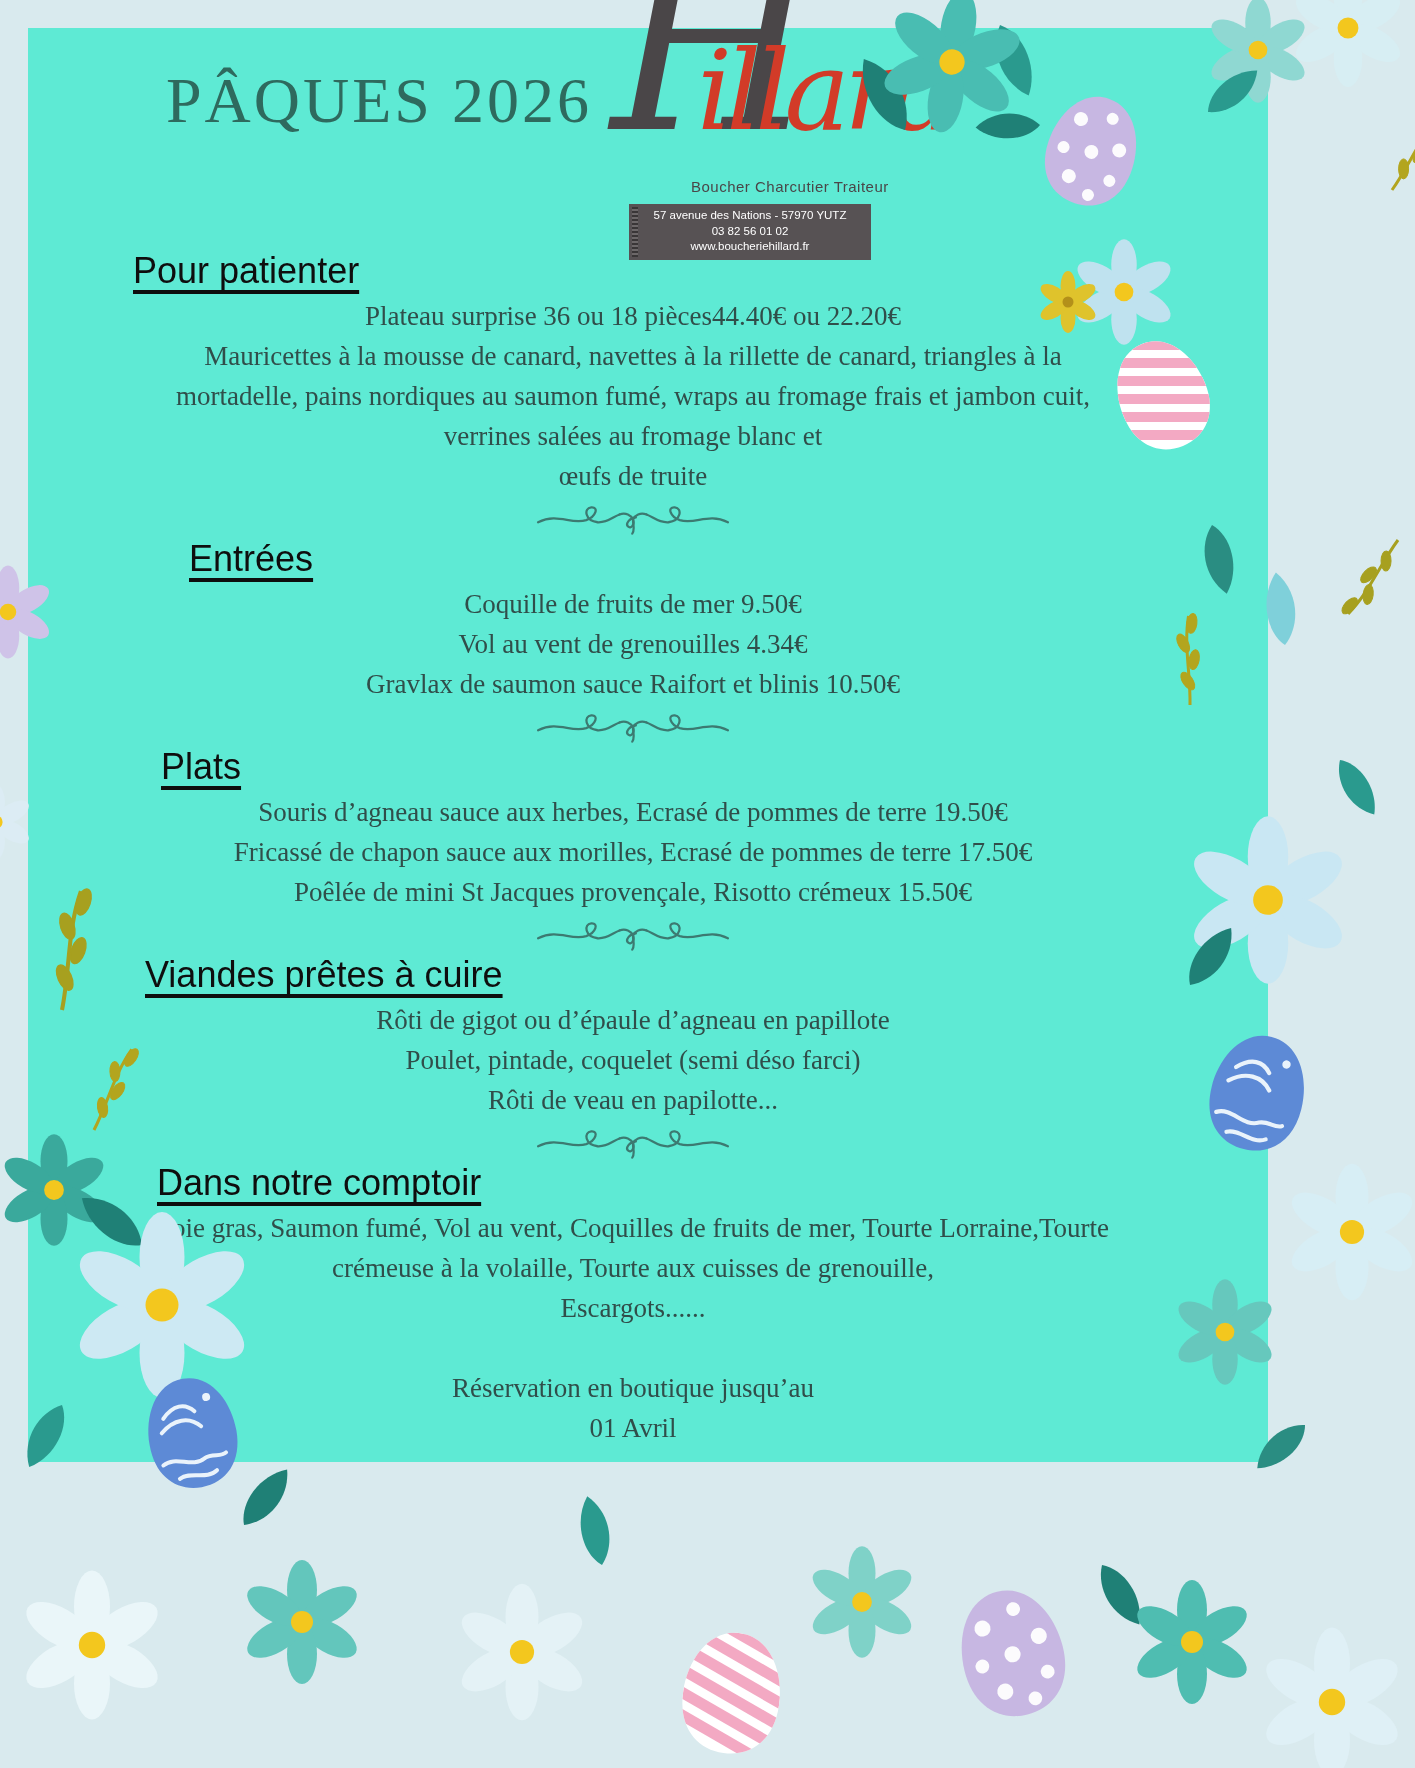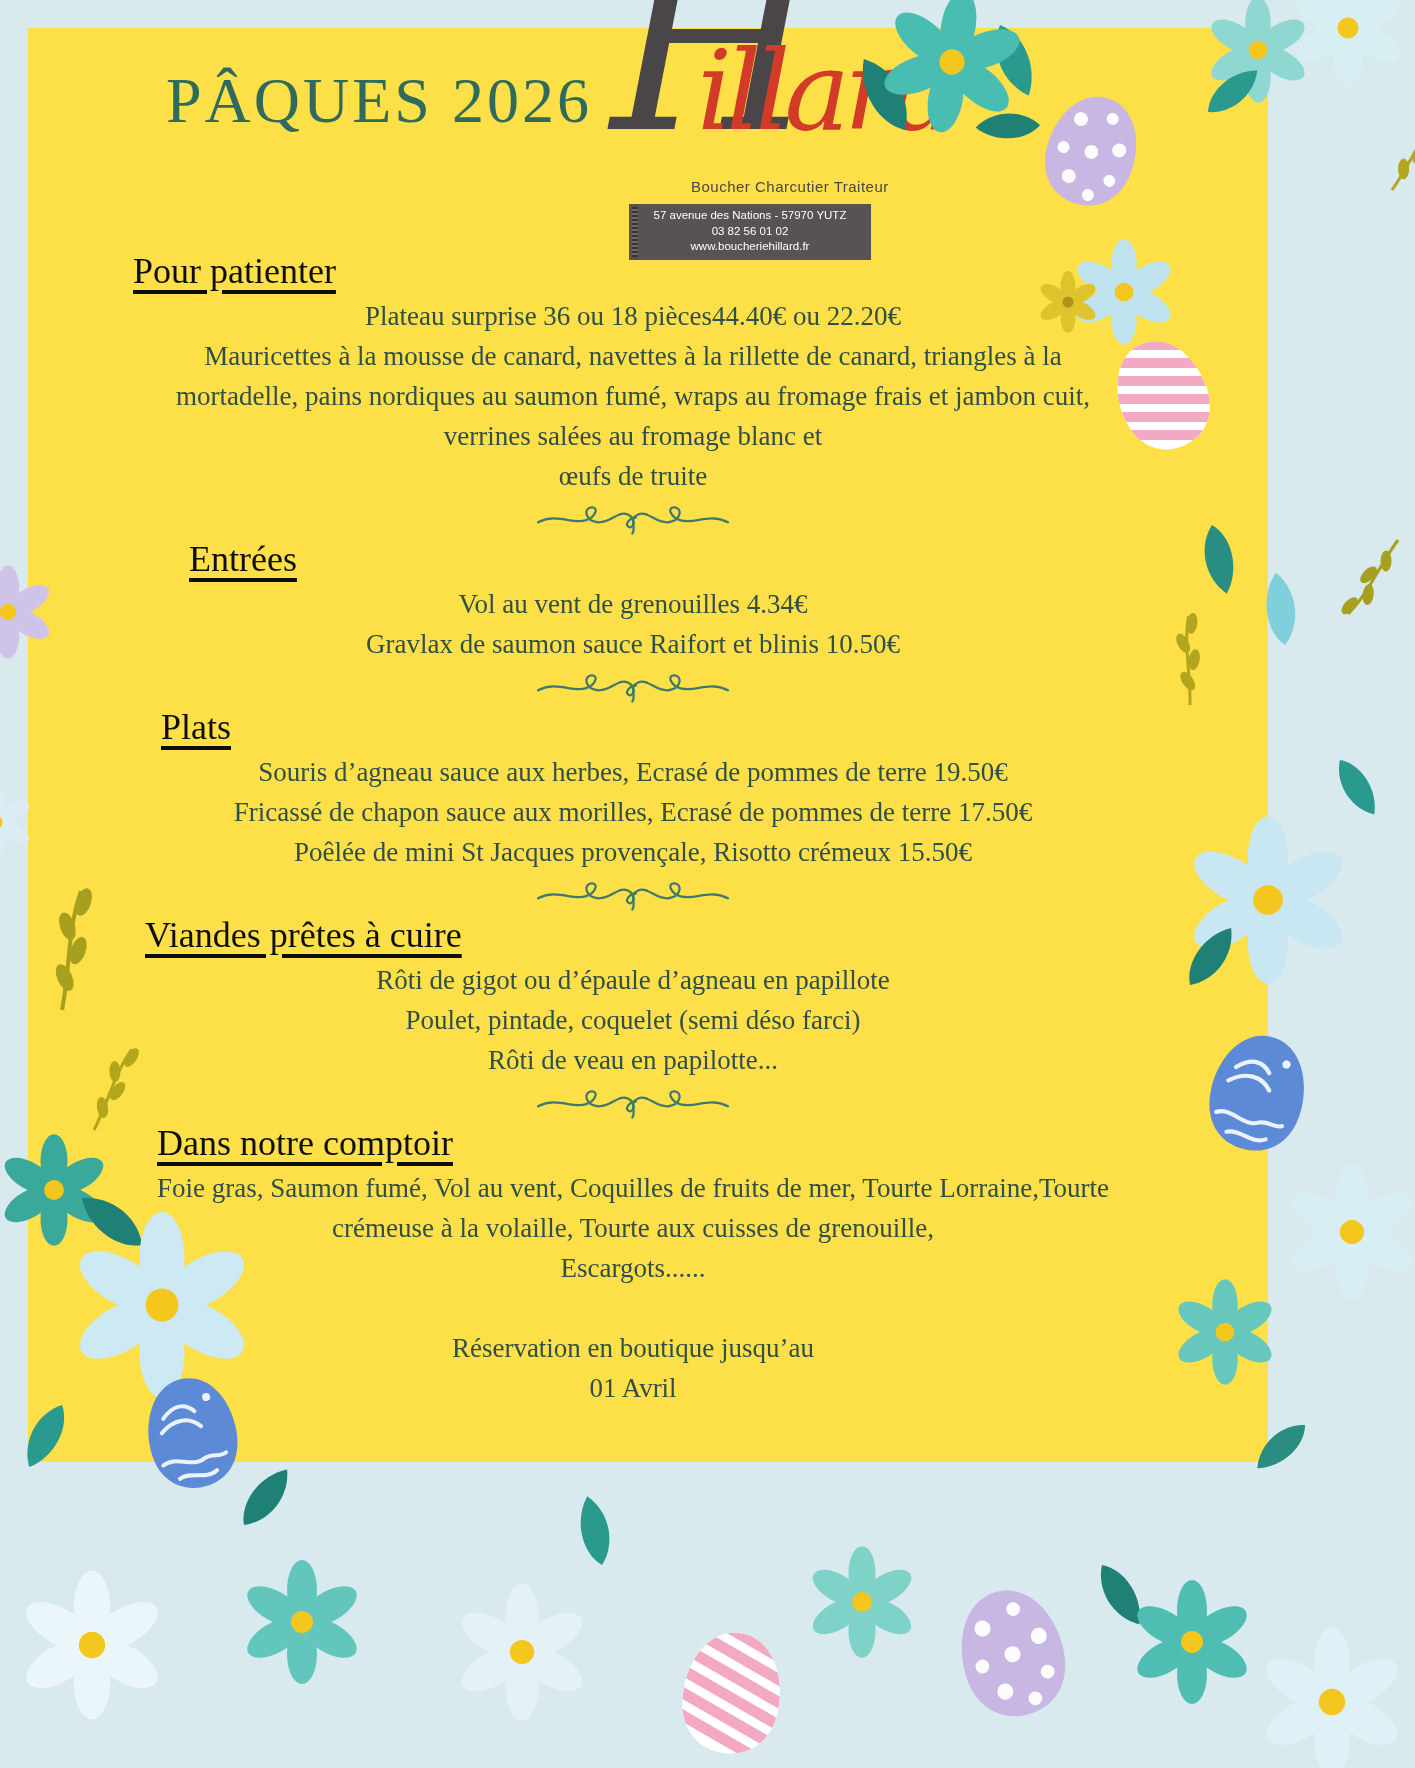--- a/index.html
+++ b/index.html
@@ -2,21 +2,21 @@
 <html><head>
 <meta charset="utf-8">
 <style>
   html,body{margin:0;padding:0;}
   body{
     width:1415px;height:1768px;position:relative;overflow:hidden;
     background:#d9eaee;font-family:"Liberation Serif",serif;
   }
   .card{
     position:absolute;left:28px;top:28px;width:1240px;height:1434px;
-    background:#fde047;overflow:visible;
+    background:#5eead4;overflow:visible;
   }
   
   .title{
     position:absolute;left:138px;top:36px;margin:0;
     font-family:"Liberation Serif",serif;font-weight:400;
     font-size:64px;letter-spacing:3px;color:#2e6a5e;white-space:nowrap;
   }
   .logo{position:absolute;left:575px;top:-28px;width:340px;height:290px;}
   .logo-h{
     position:absolute;left:8px;top:-70px;color:#4a4648;
@@ -36,21 +36,21 @@
     background:#575254;color:#ffffff;text-align:center;
     font-family:"Liberation Sans",sans-serif;font-size:11.5px;line-height:1.35;
   }
   .logo-bar::before{
     content:"";position:absolute;left:3px;top:3px;bottom:3px;width:6px;
     background:repeating-linear-gradient(180deg,#393637 0 2px,#6c6869 2px 4px);
   }
   
   .menu{position:absolute;left:105px;top:222px;width:1000px;}
   h2{
-    font-family:Liberation Serif, serif;font-weight:400;font-size:36px;
+    font-family:Liberation Sans, sans-serif;font-weight:400;font-size:36px;
     color:#0e0e0e;margin:0 0 4px 0;
     text-decoration:underline;text-decoration-thickness:4px;text-underline-offset:7px;
     white-space:nowrap;
   }
   h2.h-entrees{margin-left:56px;}
   h2.h-plats{margin-left:28px;}
   h2.h-viandes{margin-left:12px;}
   h2.h-comptoir{margin-left:24px;}
   .line{
     font-size:27px;line-height:40px;color:#304e4a;text-align:center;margin:0;
@@ -90,20 +90,21 @@
       </div>
       <p class="line desc">Mauricettes à la mousse de canard, navettes à la rillette de canard, triangles à la mortadelle, pains nordiques au saumon fumé, wraps au fromage frais et jambon cuit, verrines salées au fromage blanc et</p>
       <p class="line">œufs de truite</p>
       <svg class="flourish" viewBox="0 0 280 48">
           <use href="#flourish"></use>
         </svg>
     </section>
 
     <section>
       <h2 class="h-entrees">Entrées</h2>
+      <p class="line">Coquille de fruits de mer 9.50€</p>
       <p class="line">Vol au vent de grenouilles 4.34€</p>
       <p class="line">Gravlax de saumon sauce Raifort et blinis 10.50€</p>
       <svg class="flourish" viewBox="0 0 280 48">
           <use href="#flourish"></use>
         </svg>
     </section>
 
     <section>
       <h2 class="h-plats">Plats</h2>
       <p class="line">Souris d’agneau sauce aux herbes, Ecrasé de pommes de terre 19.50€</p>

